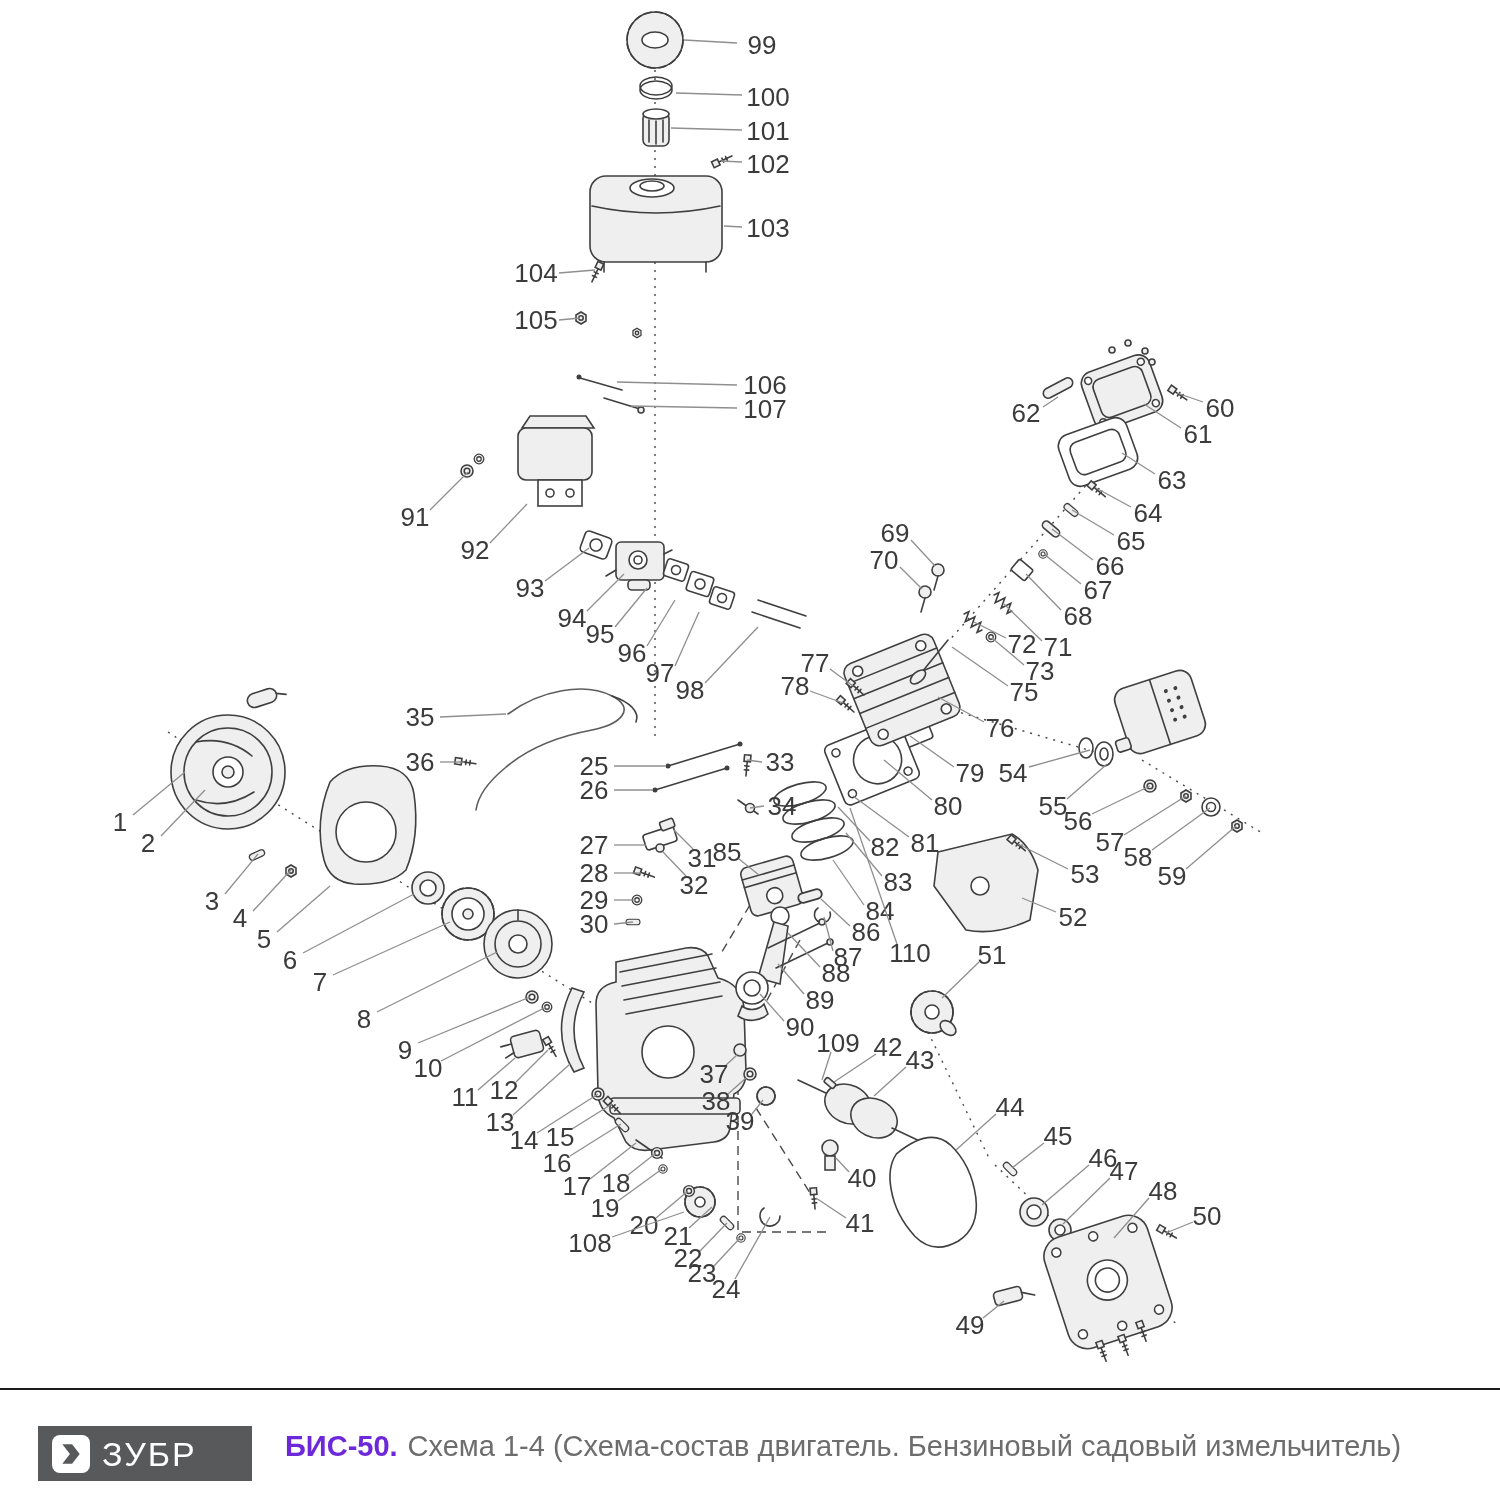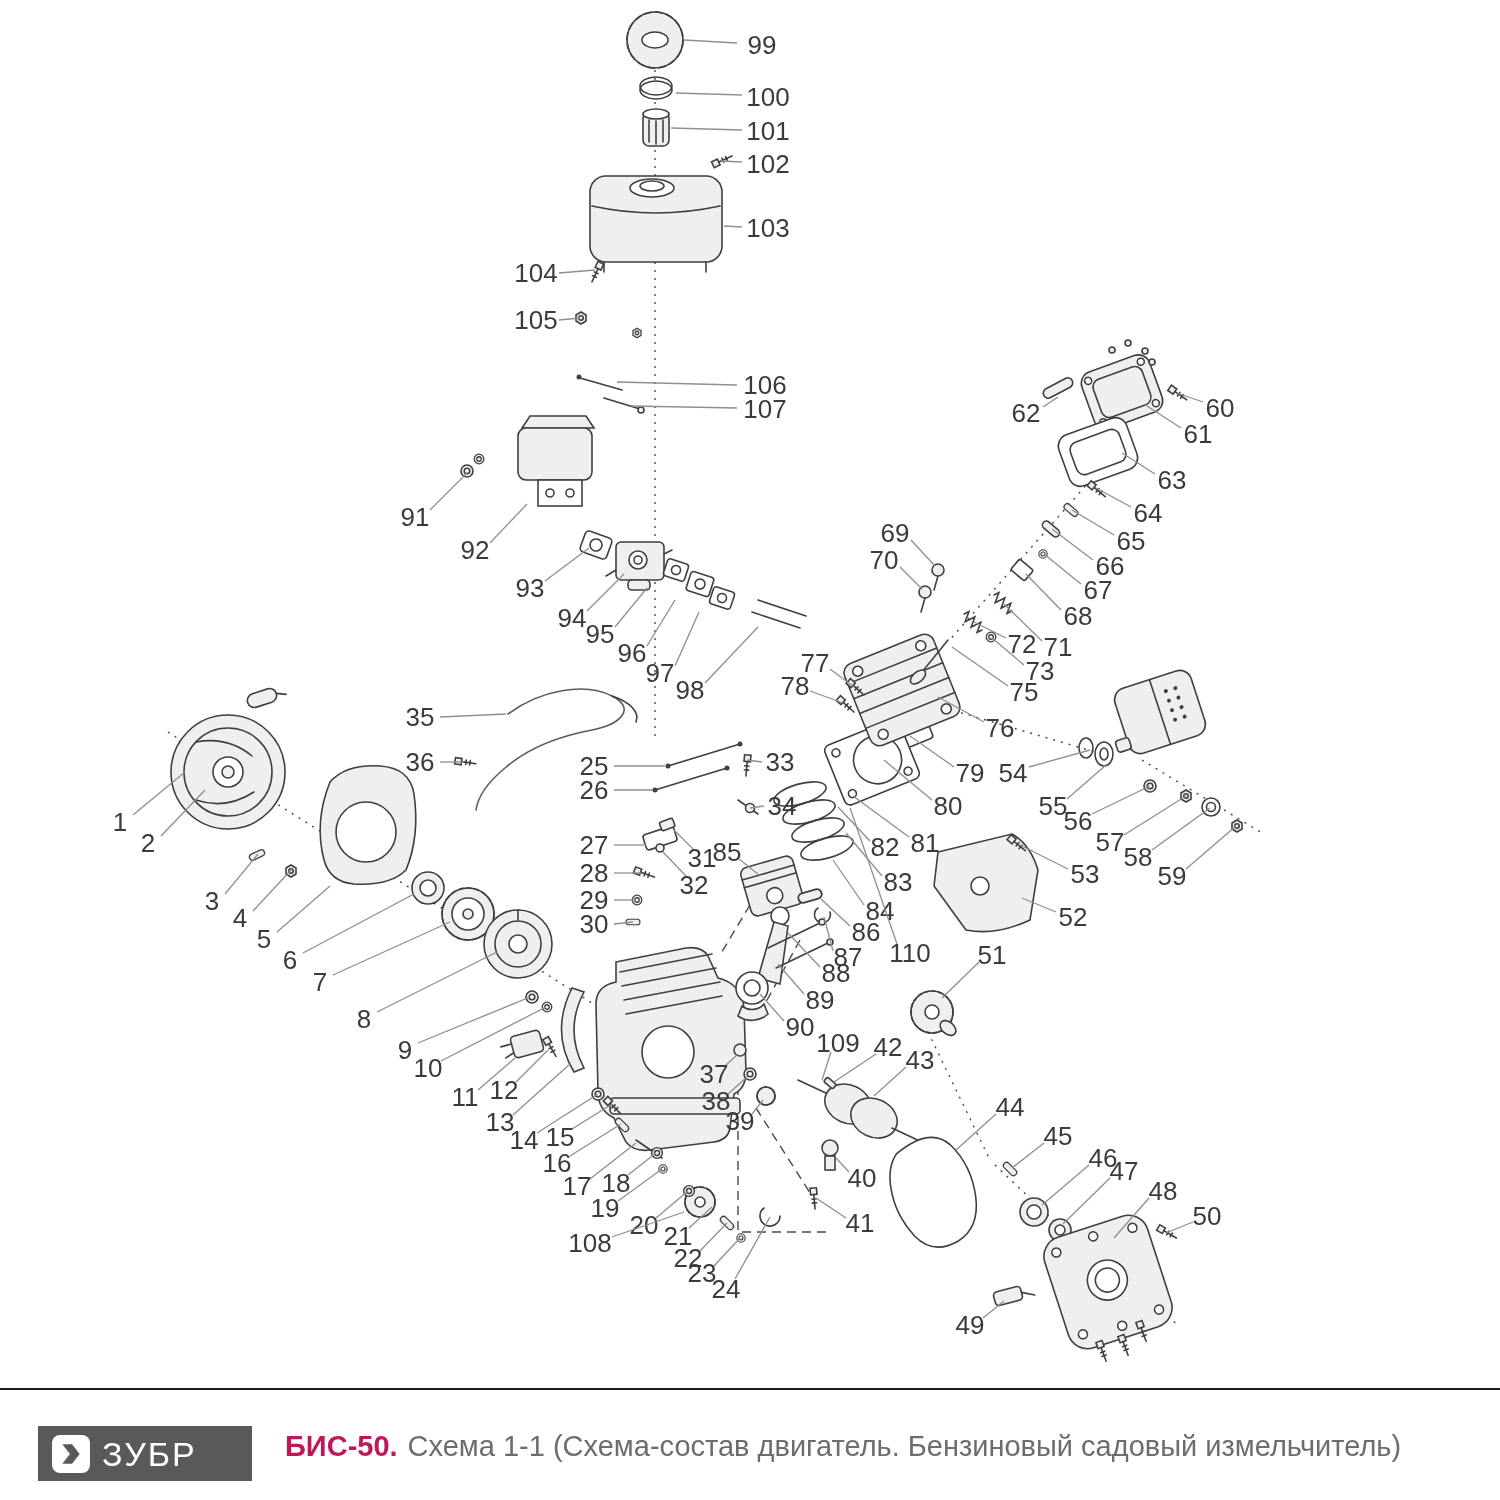--- a/index.html
+++ b/index.html
@@ -21,21 +21,21 @@
   
   .footer{position:absolute;left:0;top:1388px;width:1500px;height:112px;
           border-top:2px solid #1c1c1c;background:#ffffff}
   .logo{position:absolute;left:38px;top:36px;width:214px;height:55px;background:#58595b;
         display:flex;align-items:center;gap:12px;padding:0 14px;box-sizing:border-box}
   .logo-icon{width:38px;height:38px;background:#ffffff;border-radius:8px;
              display:flex;align-items:center;justify-content:center;flex:0 0 auto}
   .logo-text{color:#ffffff;font-weight:normal;font-size:34px;letter-spacing:2px;line-height:1}
   .caption{position:absolute;left:285px;top:0;height:112px;display:flex;align-items:center;
            font-size:29px;color:#6d6d6d;white-space:nowrap}
-  .caption .model{color:#be185d;font-weight:bold;margin-right:10px}
+  .caption .model{color:#6d28d9;font-weight:bold;margin-right:10px}
 </style>
 </head>
 <body>
 
 <svg id="diagram" width="1500" height="1388" viewBox="0 0 1500 1388">
 
   <defs>
     <g id="h-bolt">
         <rect x="-9" y="-3.2" width="6.5" height="6.4" class="fl"></rect>
         <line x1="-2.5" y1="0" x2="12" y2="0" class="ln"></line>
@@ -659,15 +659,15 @@
   <div class="logo">
     <span class="logo-icon">
       <svg width="26" height="26" viewBox="0 0 24 24">
         <path d="M4,3 h9 l7,9 -7,9 H4 l7,-9 z" fill="#58595b"></path>
       </svg>
     </span>
     <span class="logo-text">ЗУБР</span>
   </div>
   <div class="caption">
     <span class="model">БИС-50.</span>
-    <span class="scheme">Схема 1-1 (Схема-состав двигатель. Бензиновый садовый измельчитель)</span>
+    <span class="scheme">Схема 1-4 (Схема-состав двигатель. Бензиновый садовый измельчитель)</span>
   </div>
 </div>
 
 </body></html>

